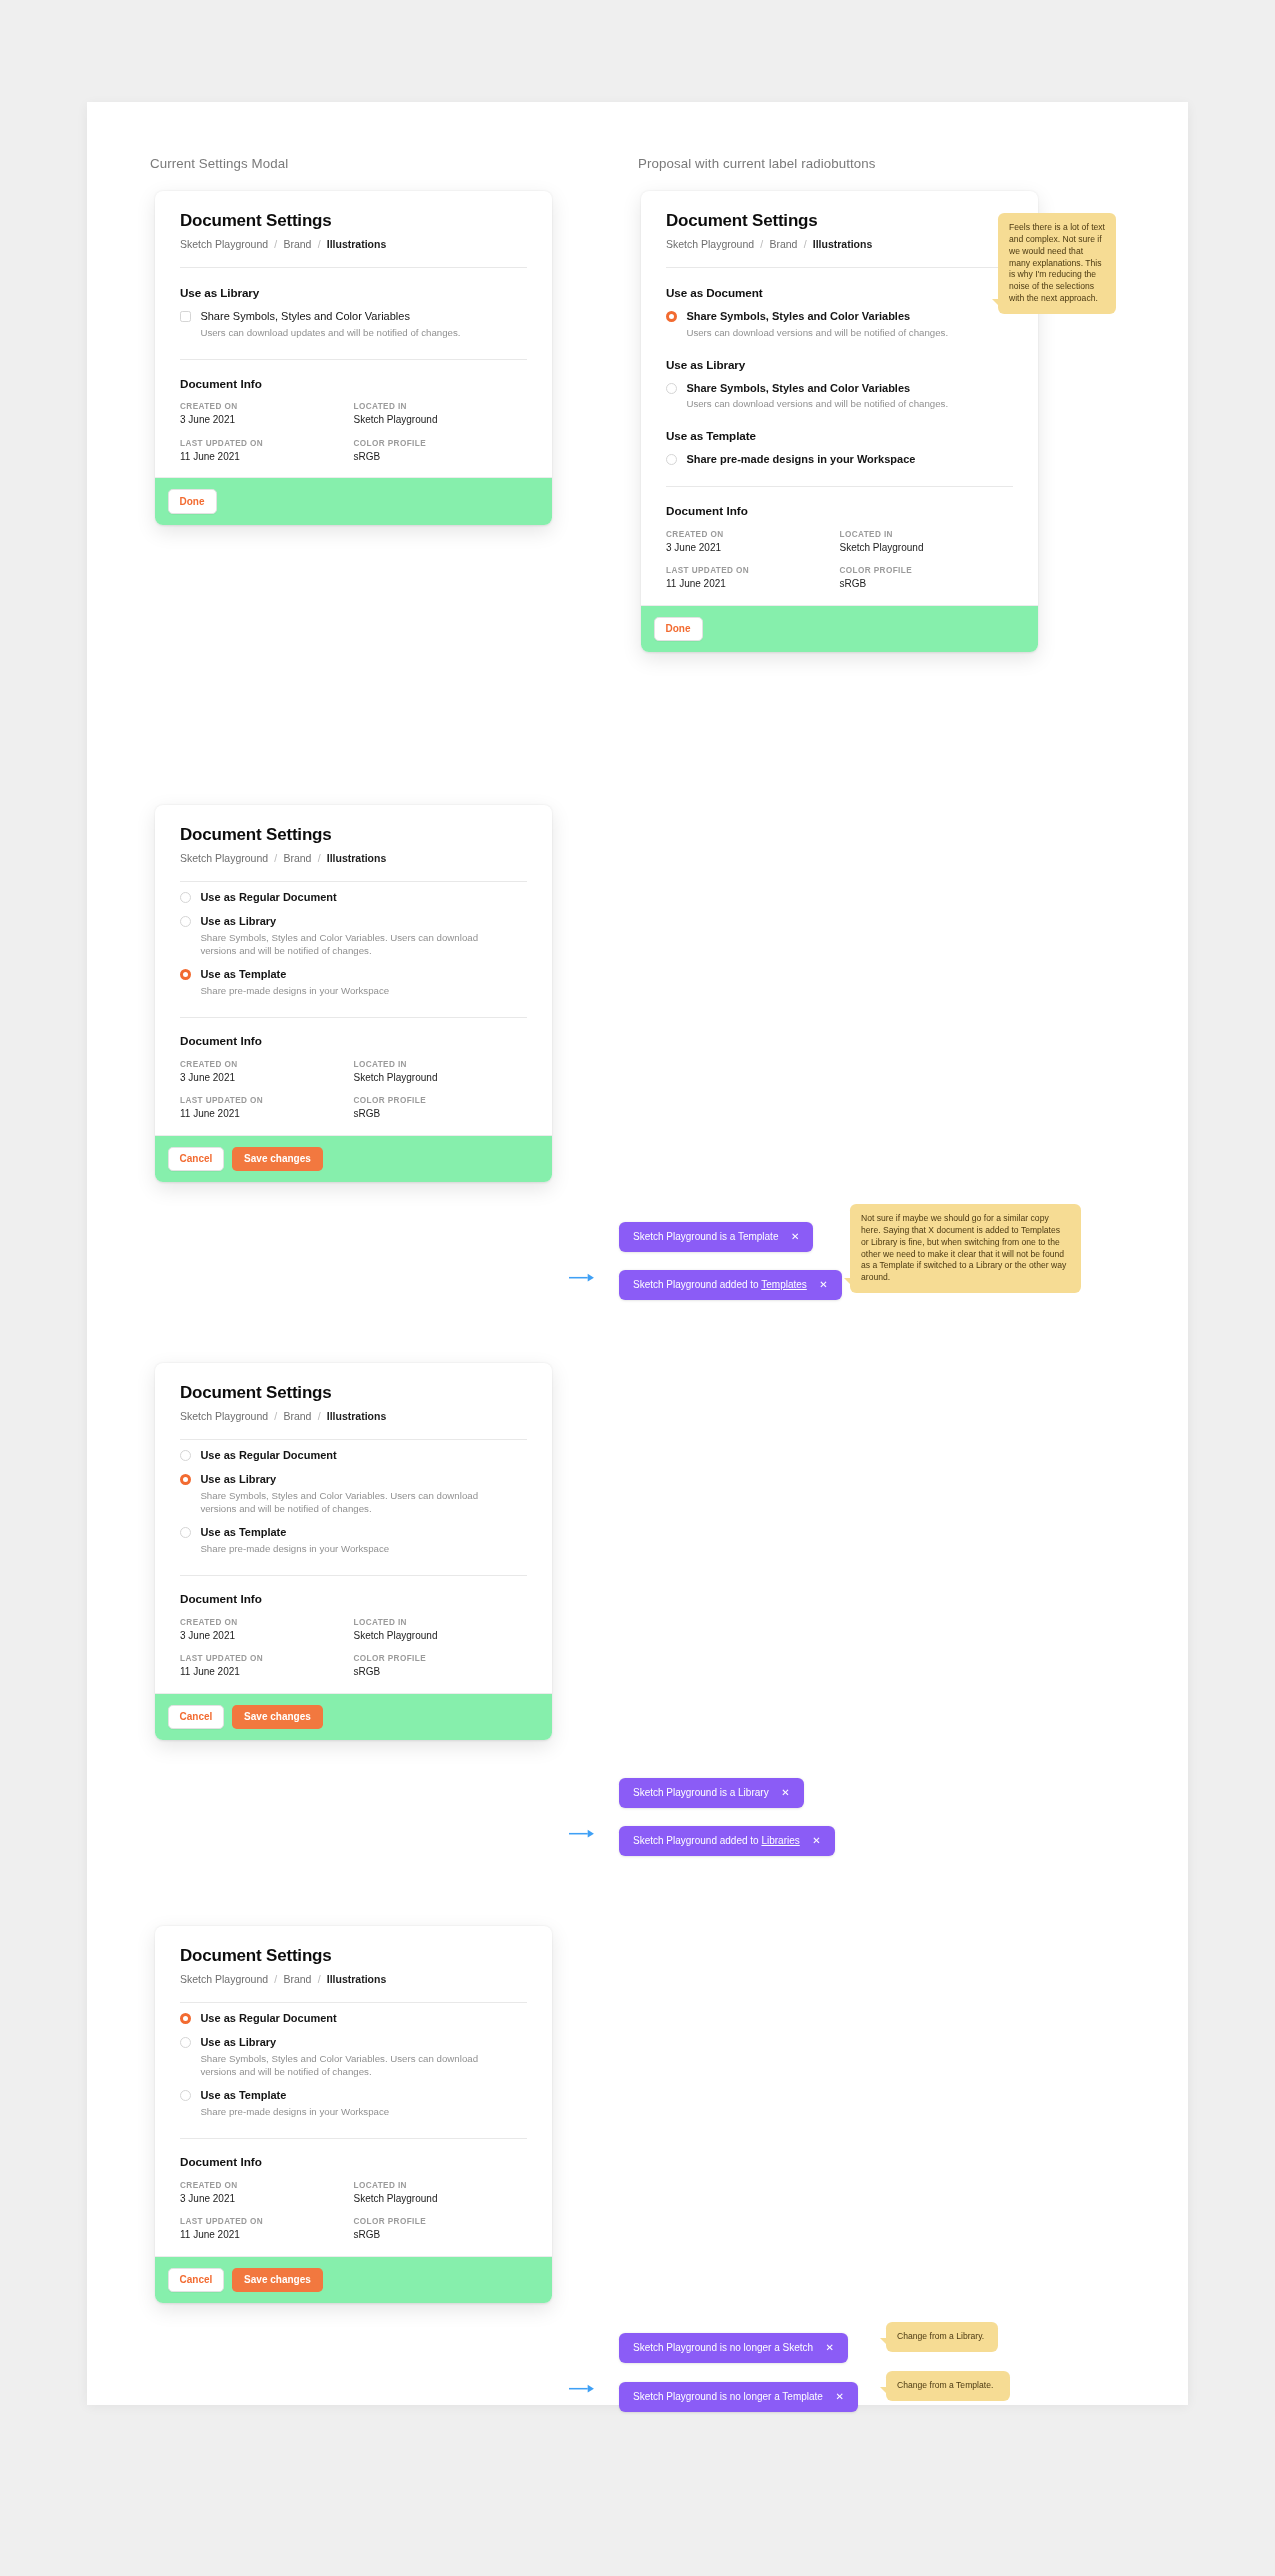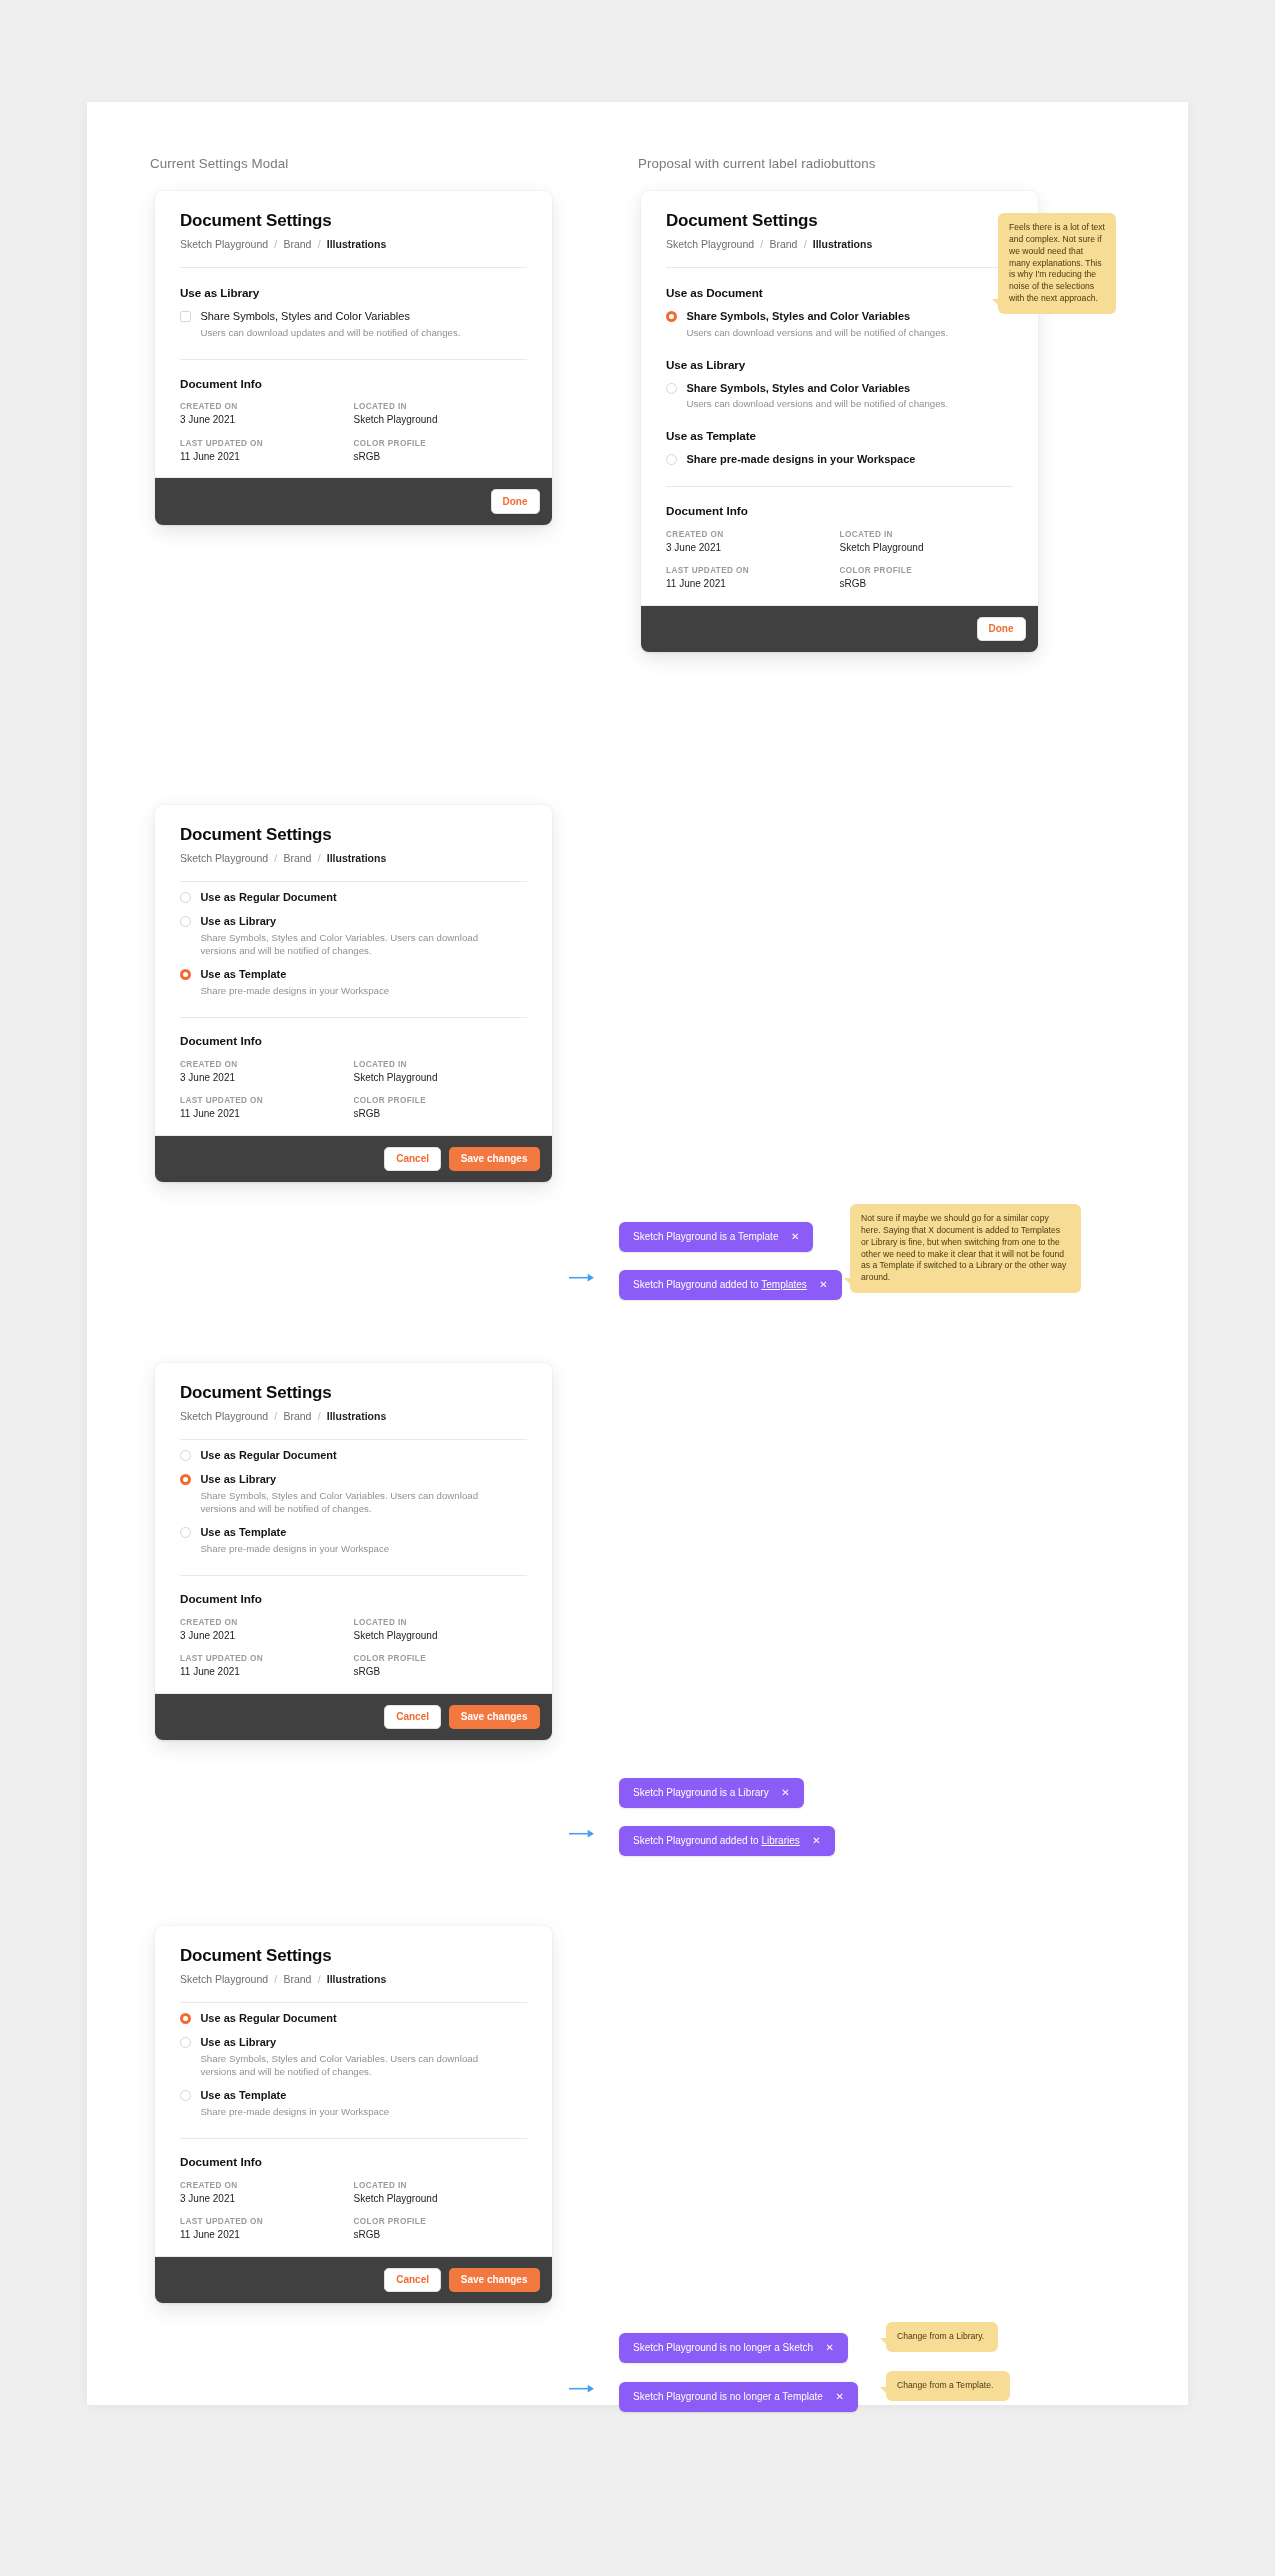--- a/index.html
+++ b/index.html
@@ -136,23 +136,23 @@
     font-weight: 600;
     text-transform: uppercase;
     margin-bottom: 3.1px;
   }
   .info-v { font-size: 10px; color: #222; }
   .modal-footer {
     margin-top: 15.6px;
     border-top: 0.8px solid #ececec;
     padding: 11px 12.5px;
     display: flex;
-    justify-content: flex-end;
+    justify-content: flex-start;
     gap: 7.8px;
-    background: #404040;
+    background: #86efac;
   }
   .btn {
     font-family: "Liberation Sans", sans-serif;
     font-size: 10px;
     font-weight: 700;
     border-radius: 4.7px;
     padding: 6.2px 11px;
     cursor: pointer;
     border: 0.8px solid transparent;
     line-height: 1;

